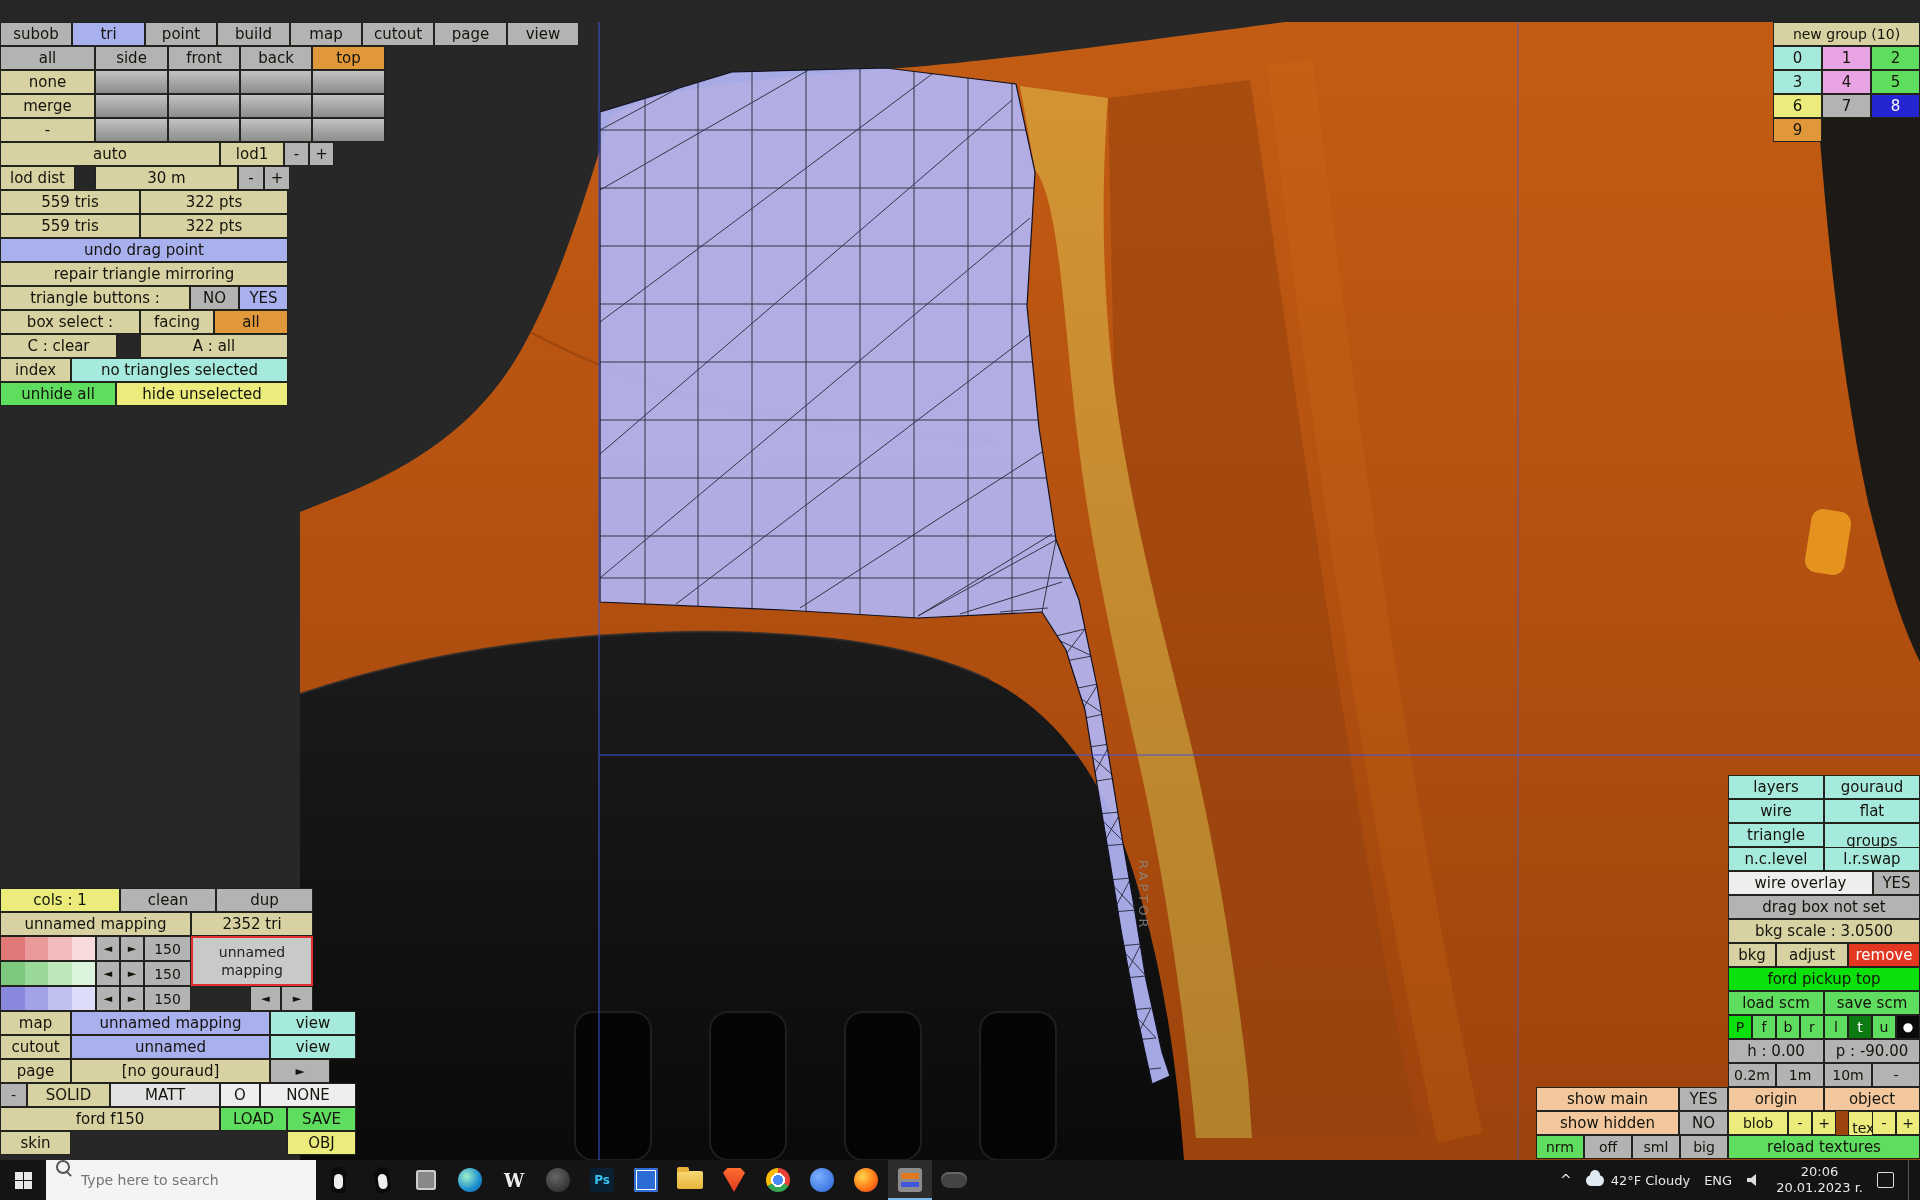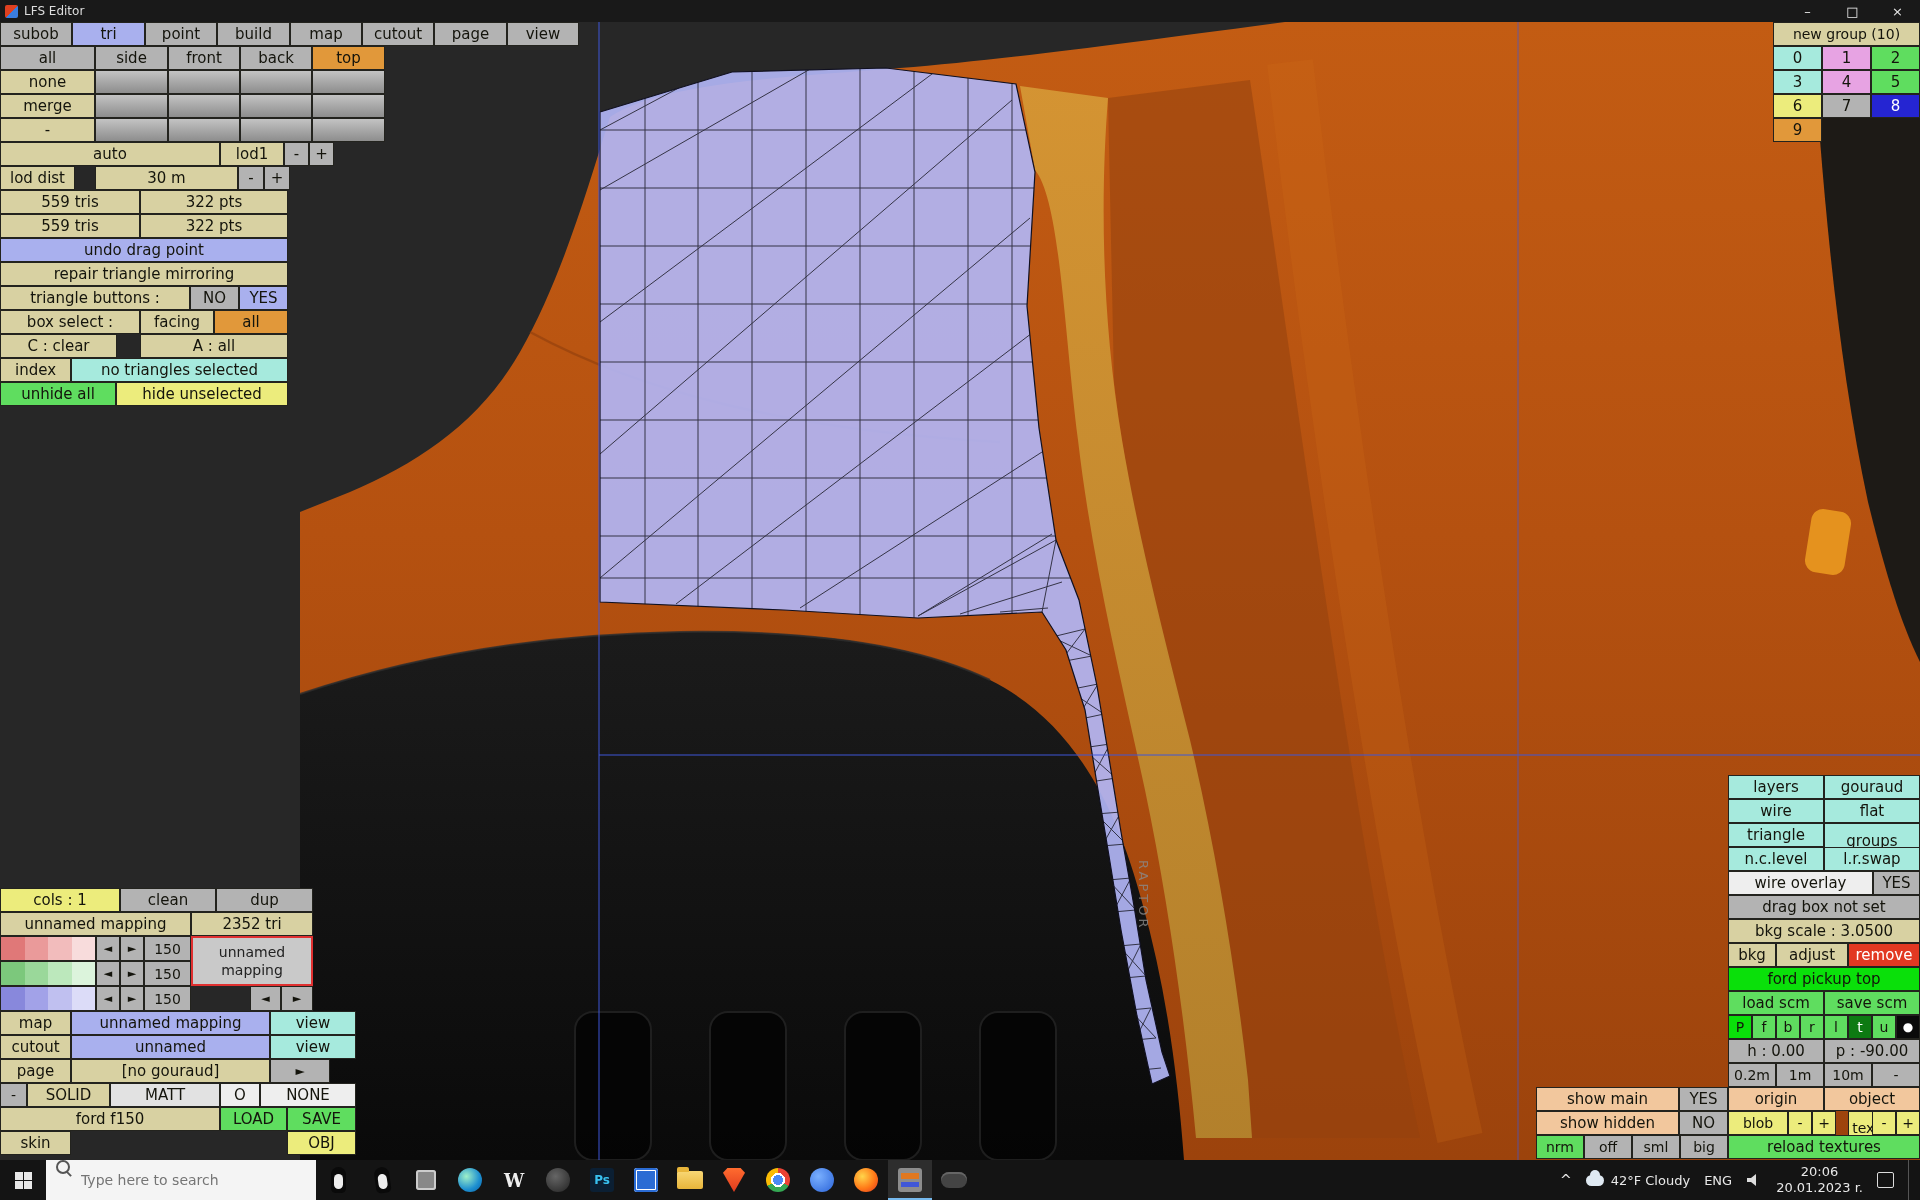--- a/index.html
+++ b/index.html
@@ -54,28 +54,20 @@
   .cloudi i{position:absolute;left:4px;top:-5px;width:10px;height:10px;background:#dfe9f2;border-radius:50%;}
   .clock{display:flex;flex-direction:column;align-items:center;line-height:1.25;font-size:13px;}
   .notif{width:15px;height:14px;border:1.5px solid #ddd;border-radius:2px;}
   .deskstrip{width:5px;height:40px;border-left:1px solid #555;}
 </style>
 </head>
 <body>
 
 <div id="screen">
 
-  <div id="titlebar">
-    <span class="appico"></span>
-    <span class="ttl">LFS Editor</span>
-    <span class="sp"></span>
-    <span class="wbtn">–</span>
-    <span class="wbtn">□</span>
-    <span class="wbtn close">×</span>
-  </div>
 
   <svg id="viewport" style="position:absolute;left:0;top:22px;z-index:1" width="1920" height="1138" viewBox="0 0 1920 1138">
     <defs>
       <linearGradient id="bodyGrad" x1="0" y1="0" x2="0" y2="1">
         <stop offset="0" stop-color="#c35c13"></stop>
           <stop offset="0.45" stop-color="#b55110"></stop>
           <stop offset="1" stop-color="#9c430c"></stop>
       </linearGradient>
       <linearGradient id="shieldGrad" x1="0" y1="0" x2="0" y2="1">
         <stop offset="0" stop-color="#1b1b1b"></stop>

